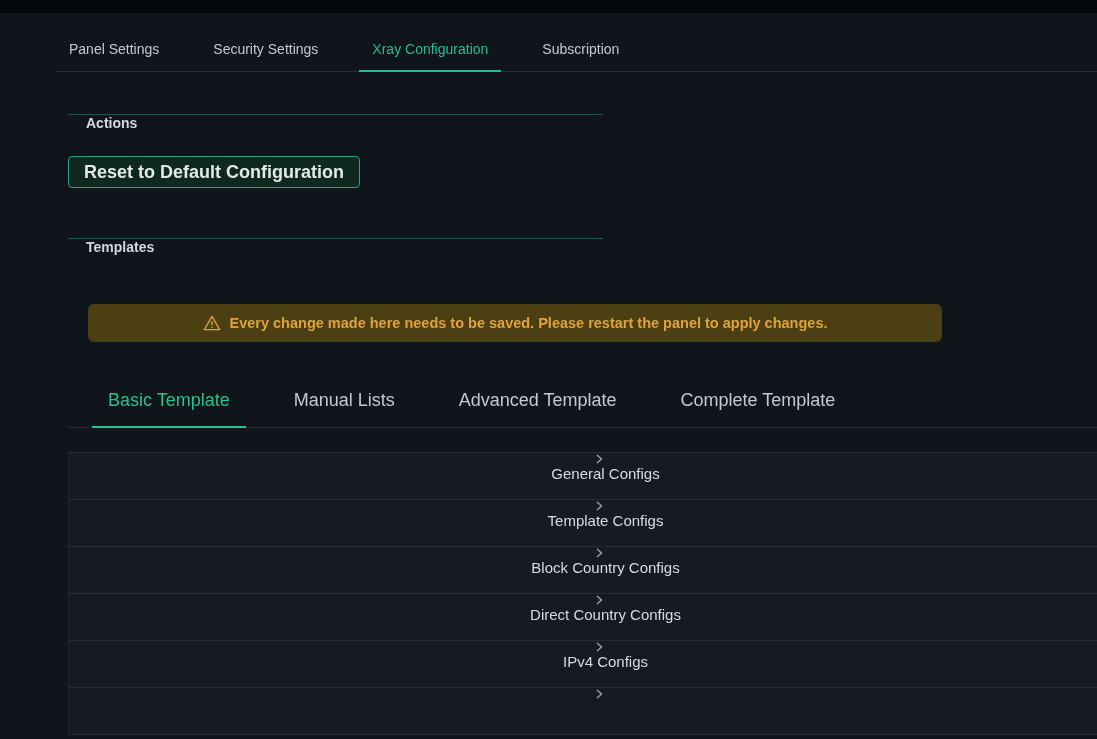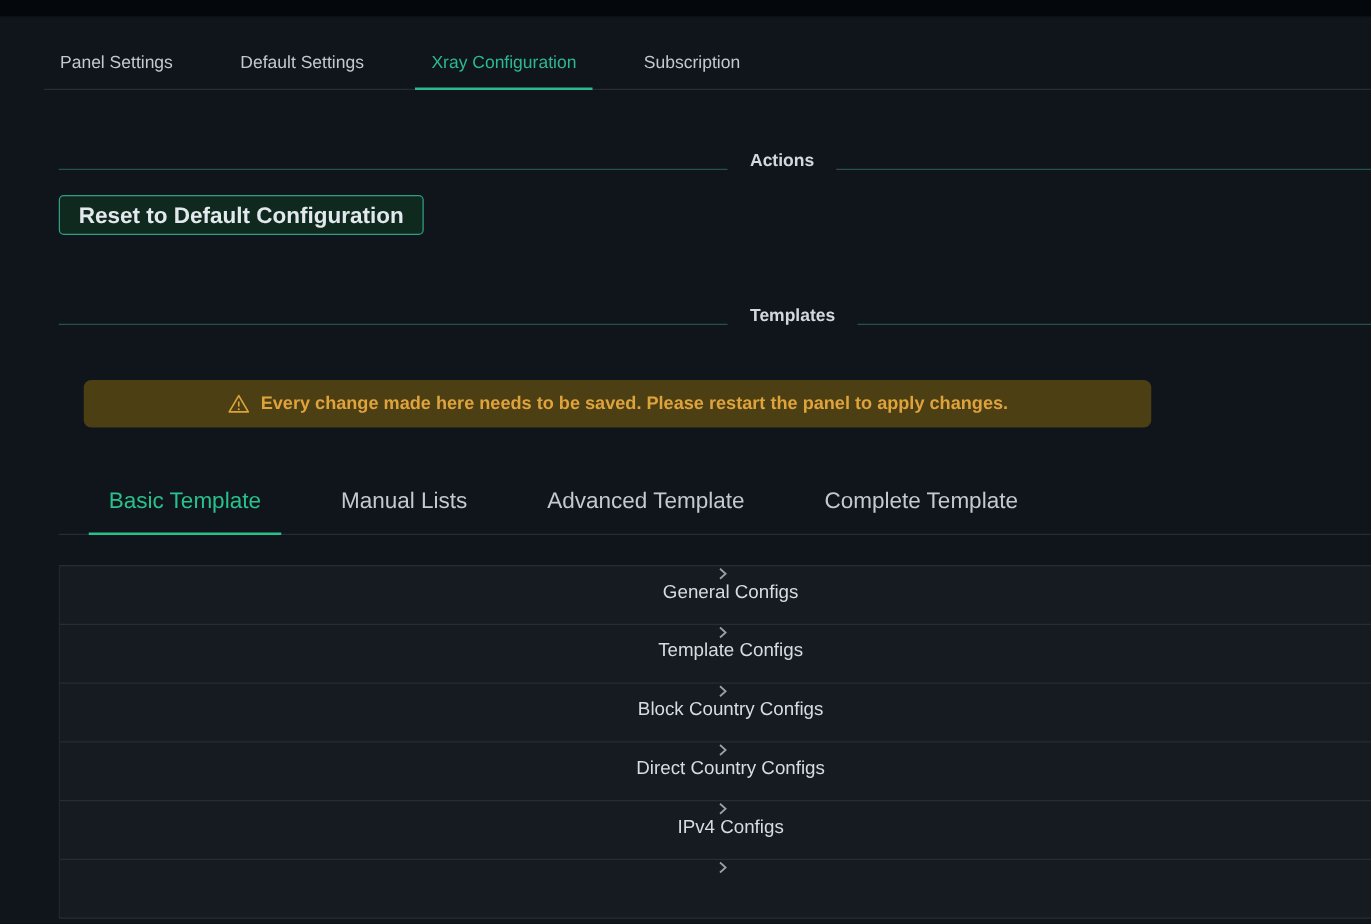--- a/index.html
+++ b/index.html
@@ -6,21 +6,21 @@
   body {
     width: 1097px; height: 739px;
     background: #0d1218;
     font-family: "Liberation Sans", sans-serif;
     overflow: hidden;
     color: #d7dce1;
   }
   .screen { position: relative; width: 1097px; height: 739px; background: #0f151b; }
   .topbar { height: 13px; width: 100%; background: #04070b; }
 
-  .page { padding-left: 47px; }
+  .page { padding-left: 68px; }
 
   
   .tabs {
     display: flex;
     align-items: flex-end;
     margin-top: 18px;
     border-bottom: 1px solid #262c33;
     margin-left: -12px;
   }
   .tab {
@@ -37,23 +37,24 @@
     content: "";
     position: absolute;
     left: 0; right: 0; bottom: -1px;
     height: 2px;
     background: #2cb795;
   }
 
   
   .divider {
     display: flex;
-    align-items: flex-end;
+    align-items: flex-start;
     margin-top: 42px;
     height: 22px;
+    flex-direction: column;
   }
   .divider .line { height: 1px; background: #27524a; }
   .divider .line-left { width: 535px; }
   .divider .line-right { flex: 1; }
   .divider-label {
     padding: 0 18px;
     font-size: 14px;
     font-weight: 700;
     color: #d3d8dd;
     white-space: nowrap;
@@ -151,21 +152,21 @@
 <body>
 
 <div class="screen">
   <div class="topbar"></div>
 
   <div class="page">
 
     
     <div class="tabs">
       <div class="tab">Panel Settings</div>
-      <div class="tab">Default Settings</div>
+      <div class="tab">Security Settings</div>
       <div class="tab active">Xray Configuration</div>
       <div class="tab">Subscription</div>
     </div>
 
     
     <div class="divider">
       <span class="line line-left"></span>
       <span class="divider-label">Actions</span>
       <span class="line line-right"></span>
     </div>

